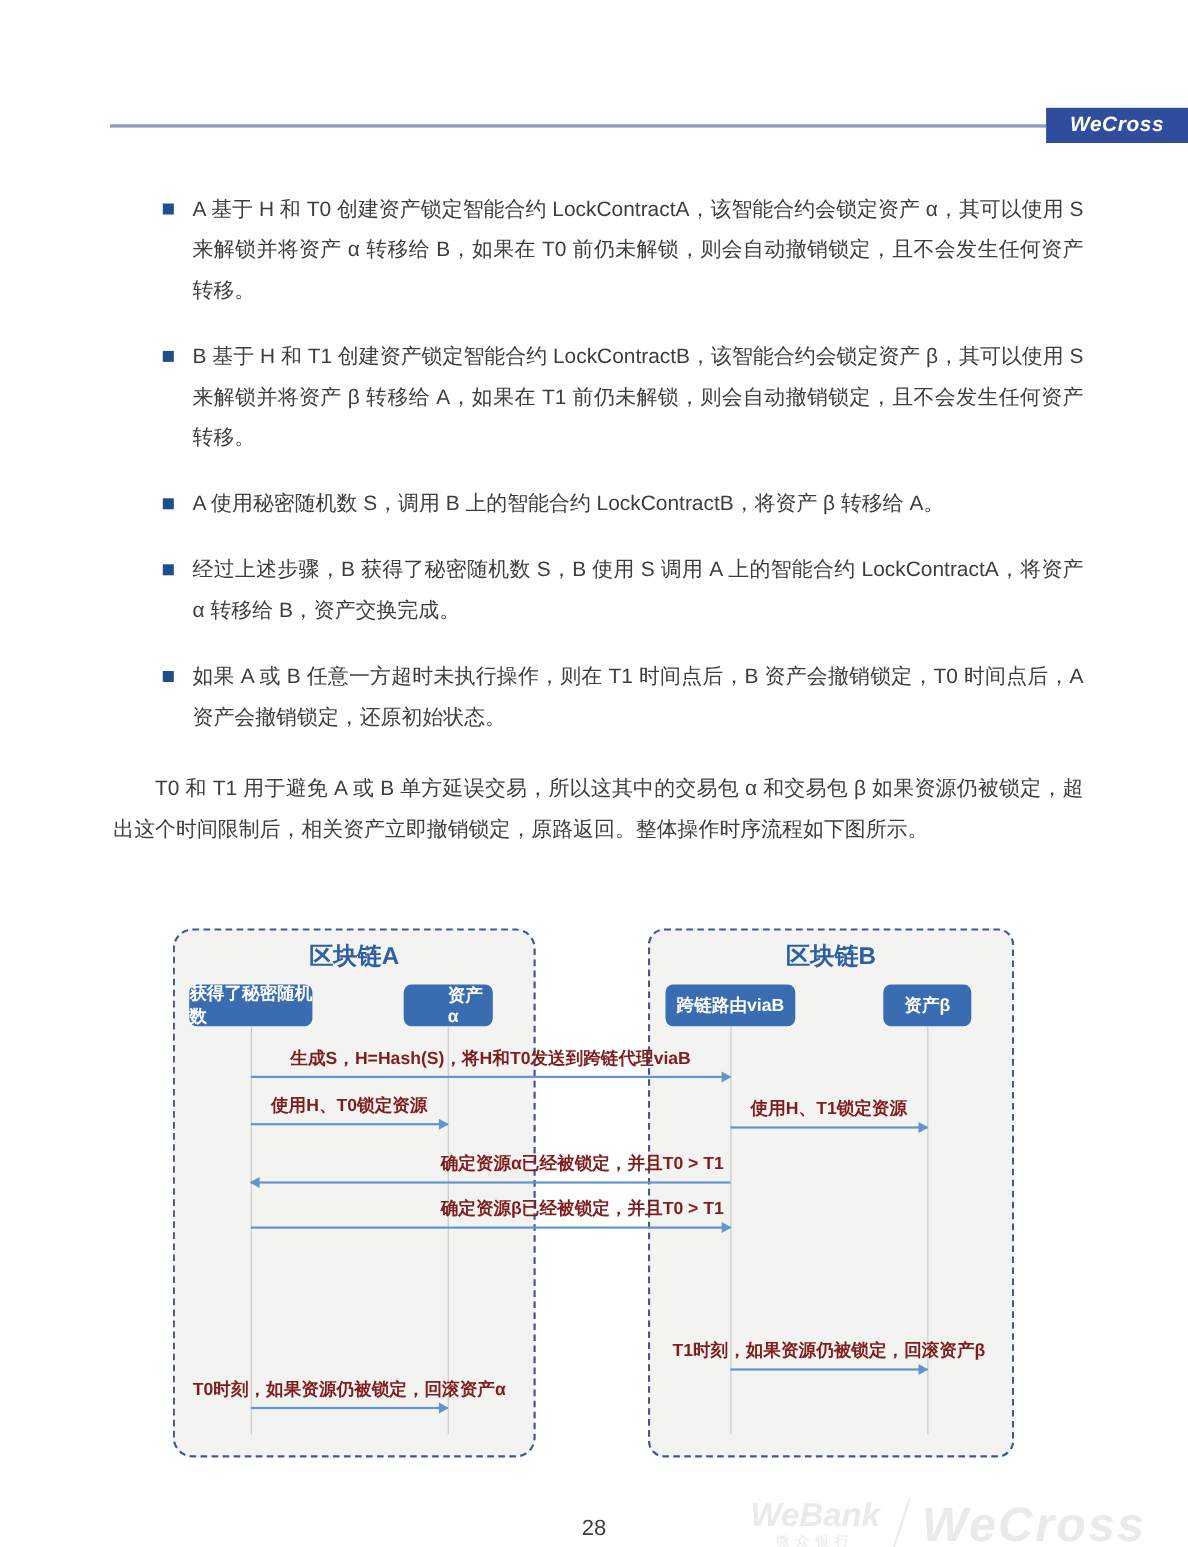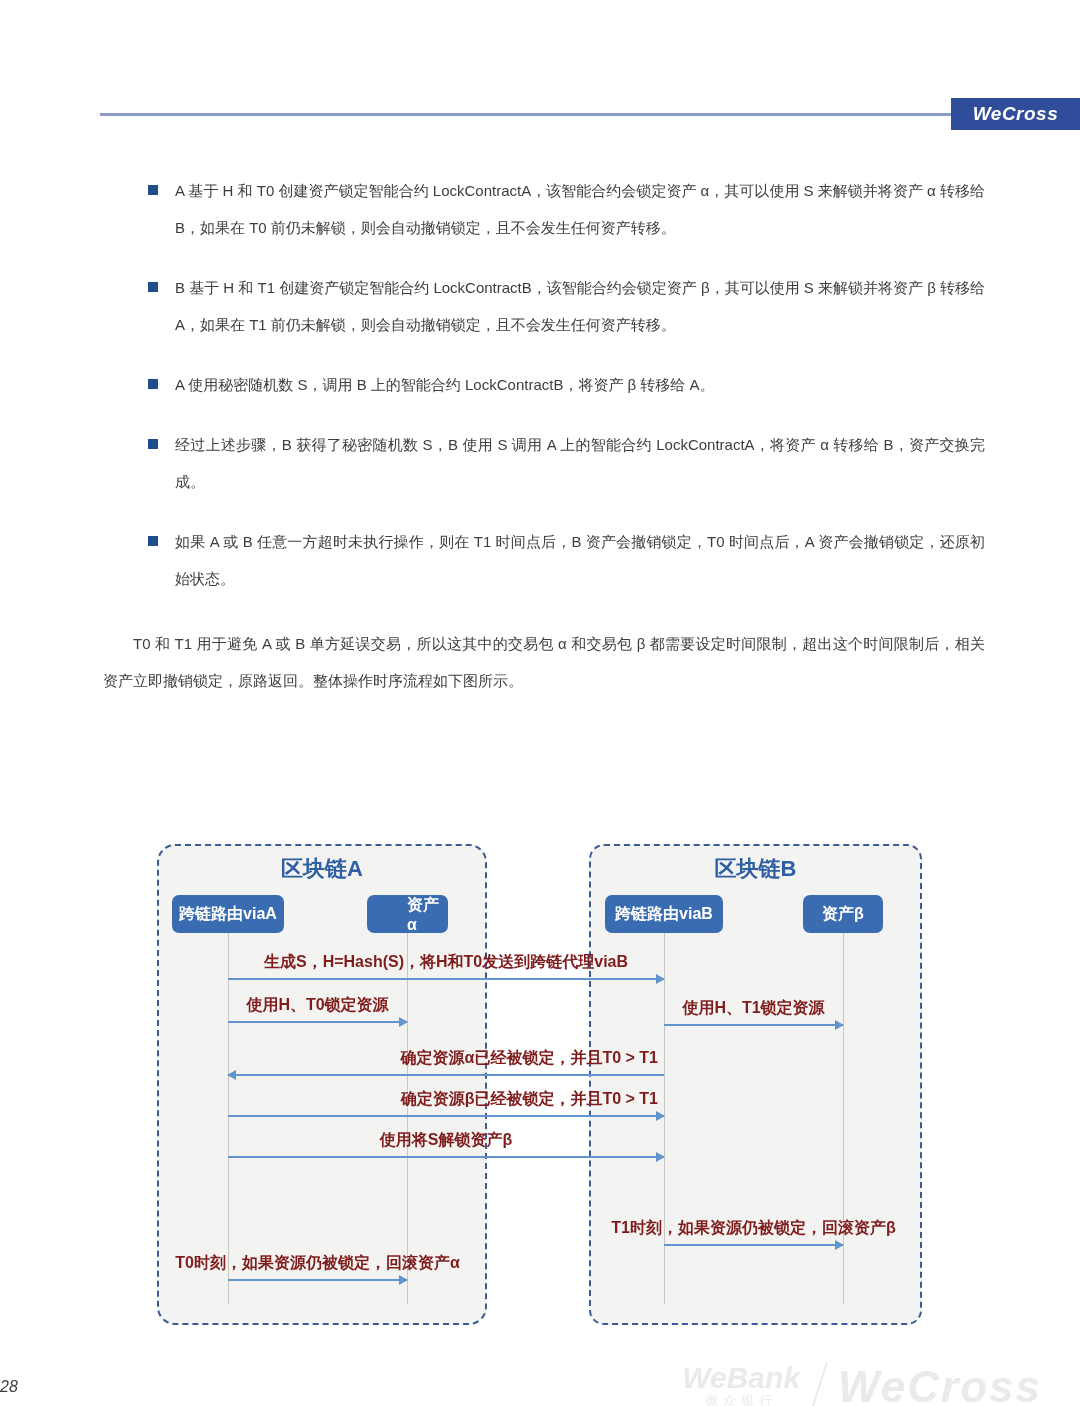--- a/index.html
+++ b/index.html
@@ -10,21 +10,21 @@
   }
 
   
   .header-line { position:absolute; left:100px; top:71px; width:851px; height:3px; background:#8d9cc4; }
   .brand-box { position:absolute; left:951px; top:56px; width:129px; height:32px; background:#2f4d9b;
     display:flex; align-items:center; justify-content:center; }
   .brand-text { color:#ffffff; font-style:italic; font-weight:bold; font-size:19px; letter-spacing:.5px; }
 
   
   .content { position:absolute; left:103px; top:130px; width:882px; color:#3d3d3d;
-    font-size:15px; line-height:37px; }
+    font-size:19px; line-height:37px; }
   .bullet-item { position:relative; padding-left:72px; margin-bottom:23px; text-align:justify; }
   .bullet-square { position:absolute; left:45px; top:13px; width:10px; height:10px; background:#1f4e8c; }
   .para { margin-top:28px; text-indent:2em; text-align:justify; }
 
   
   .chain-box { position:absolute; top:802px; height:481px; background:#f3f3f1;
     border:2px dashed #3d5a96; border-radius:18px; }
   .chain-a { left:157px; width:330px; }
   .chain-b { left:589px; width:333px;border-radius:15px; }
   .chain-title { position:absolute; top:8px; left:0; width:100%; text-align:center;
@@ -54,22 +54,22 @@
   .msg-2 { left:228px; top:953px;  width:179px; }
   .msg-3 { left:664px; top:956px;  width:179px; }
   .msg-4 { left:228px; top:1006px; width:436px; }
   .msg-5 { left:228px; top:1047px; width:436px; }
   .msg-6 { left:228px; top:1088px; width:436px; }
   .msg-7 { left:228px; top:1127px; width:436px; }
   .msg-8 { left:664px; top:1176px; width:179px; }
   .msg-9 { left:228px; top:1211px; width:179px; }
 
   
-  .footer-page { position:absolute; left:0; right:0; top:1336px; 
-    color:#3c3c3c; font-size:16px;font-style:italic; }
+  .footer-page { position:absolute; left:0; right:0; top:1336px; text-align:center;
+    color:#3c3c3c; font-size:20px; }
   .watermark { position:absolute; right:38px; top:1320px; display:flex; align-items:center;
     color:#eaeaea; user-select:none; }
   .wm-webank { text-align:center; }
   .wm-webank-en { font-size:30px; line-height:28px; font-style:italic; font-weight:bold; }
   .wm-webank-cn { font-size:13px; letter-spacing:5px; }
   .wm-divider { width:2px; height:48px; background:#eaeaea; transform:skewX(-18deg); margin:0 18px; }
   .wm-wecross { font-size:44px; font-style:italic; font-weight:bold; letter-spacing:2px; }
 </style>
 </head>
 <body>
@@ -95,31 +95,31 @@
       <span>A 使用秘密随机数 S，调用 B 上的智能合约 LockContractB，将资产 β 转移给 A。</span>
     </div>
     <div class="bullet-item">
       <span class="bullet-square"></span>
       <span>经过上述步骤，B 获得了秘密随机数 S，B 使用 S 调用 A 上的智能合约 LockContractA，将资产 α 转移给 B，资产交换完成。</span>
     </div>
     <div class="bullet-item">
       <span class="bullet-square"></span>
       <span>如果 A 或 B 任意一方超时未执行操作，则在 T1 时间点后，B 资产会撤销锁定，T0 时间点后，A 资产会撤销锁定，还原初始状态。</span>
     </div>
-    <div class="para">T0 和 T1 用于避免 A 或 B 单方延误交易，所以这其中的交易包 α 和交易包 β 都需要设定时间限制，超出这个时间限制后，相关资产立即撤销锁定，原路返回。整体操作时序流程如下图所示。</div>
+    <div class="para">T0 和 T1 用于避免 A 或 B 单方延误交易，所以这其中的交易包 α 和交易包 β 如果资源仍被锁定，超出这个时间限制后，相关资产立即撤销锁定，原路返回。整体操作时序流程如下图所示。</div>
   </div>
 
   <div class="chain-box chain-a">
     <div class="chain-title">区块链A</div>
   </div>
   <div class="chain-box chain-b">
     <div class="chain-title">区块链B</div>
   </div>
 
-  <div class="participant p-viaA">跨链路由viaA</div>
+  <div class="participant p-viaA">获得了秘密随机数</div>
   <div class="participant p-assetA">资产α</div>
   <div class="participant p-viaB">跨链路由viaB</div>
   <div class="participant p-assetB">资产β</div>
 
   <div class="lifeline ll-1"></div>
   <div class="lifeline ll-2"></div>
   <div class="lifeline ll-3"></div>
   <div class="lifeline ll-4"></div>
 
   <div class="msg msg-1 dir-right">
@@ -135,24 +135,20 @@
     <div class="msg-arrow"></div>
   </div>
   <div class="msg msg-4 dir-left align-right">
     <div class="msg-label">确定资源α已经被锁定，并且T0 &gt; T1</div>
     <div class="msg-arrow"></div>
   </div>
   <div class="msg msg-5 dir-right align-right">
     <div class="msg-label">确定资源β已经被锁定，并且T0 &gt; T1</div>
     <div class="msg-arrow"></div>
   </div>
-  <div class="msg msg-6 dir-right">
-    <div class="msg-label">使用将S解锁资产β</div>
-    <div class="msg-arrow"></div>
-  </div>
   <div class="msg msg-8 dir-right">
     <div class="msg-label">T1时刻，如果资源仍被锁定，回滚资产β</div>
     <div class="msg-arrow"></div>
   </div>
   <div class="msg msg-9 dir-right">
     <div class="msg-label">T0时刻，如果资源仍被锁定，回滚资产α</div>
     <div class="msg-arrow"></div>
   </div>
 
   <div class="footer-page">28</div>

